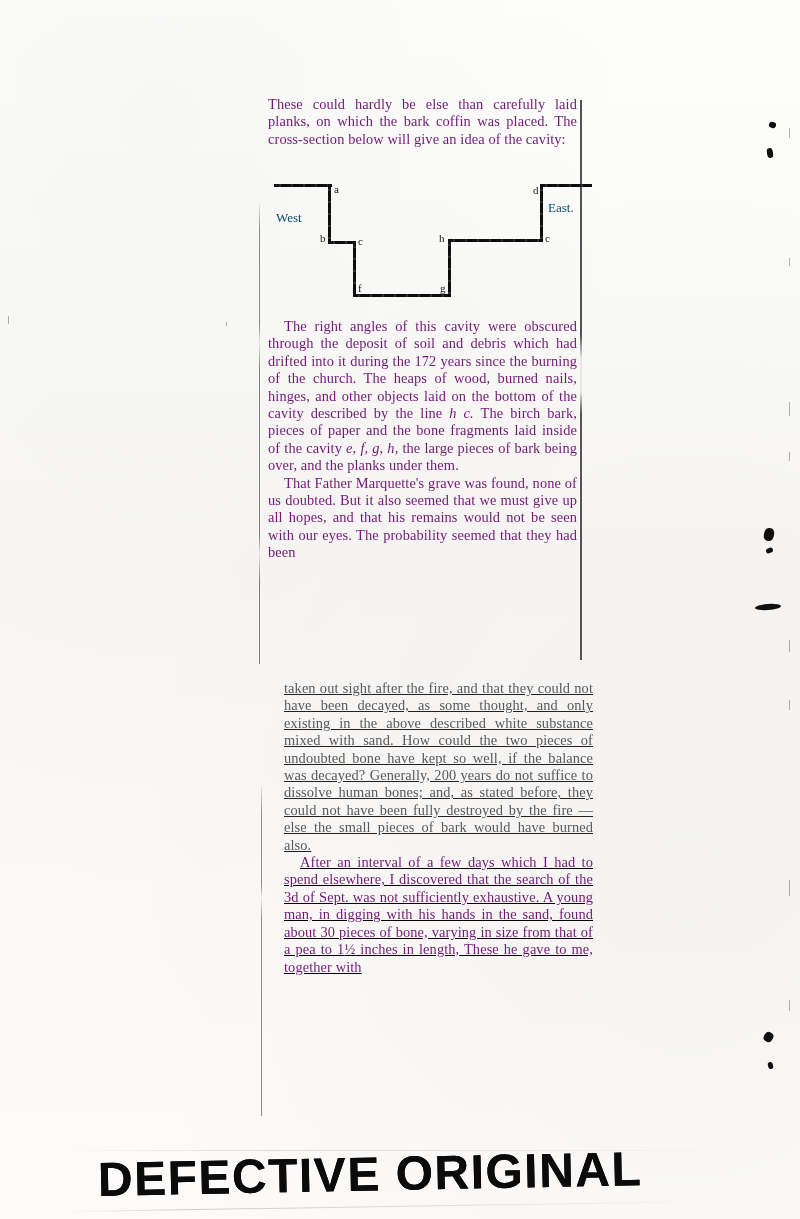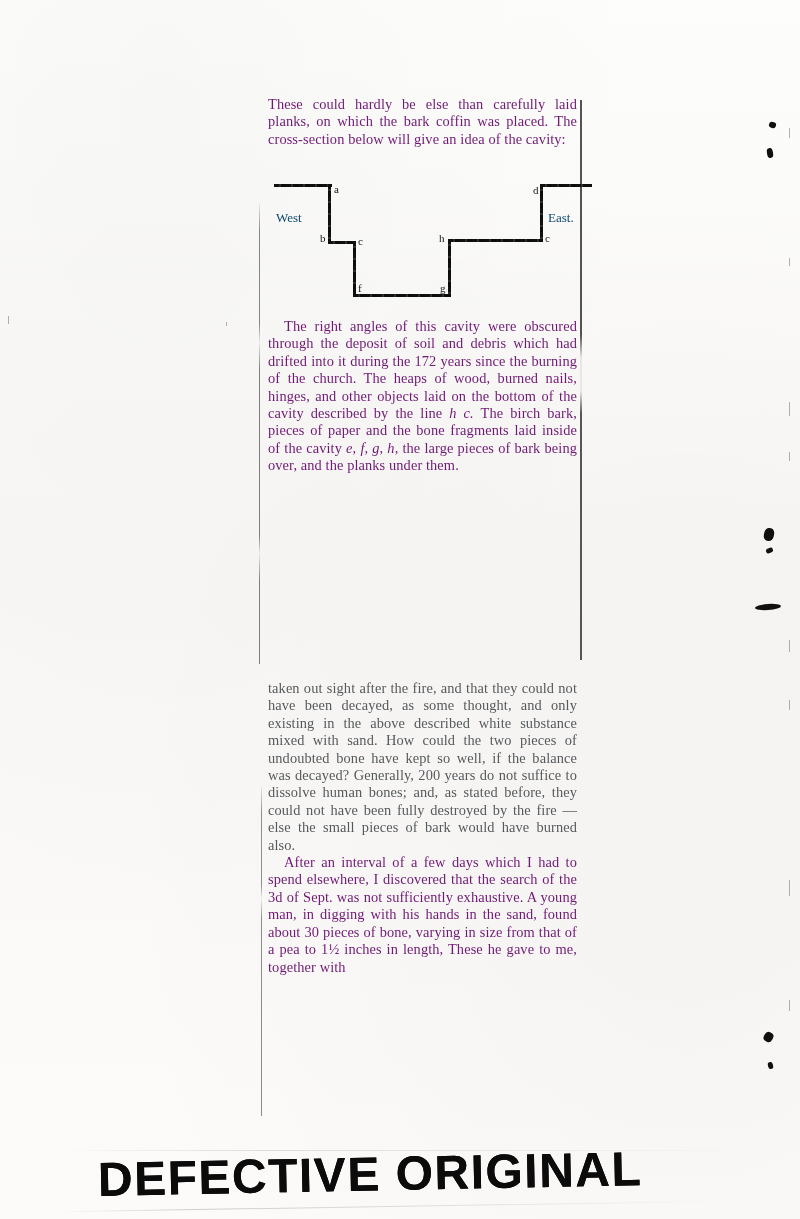--- a/index.html
+++ b/index.html
@@ -58,21 +58,21 @@
     text-justify:inter-word;
     margin:0 0 0 0;
     padding:0 6px 0 10px;
     letter-spacing:.1px;
     -webkit-font-smoothing:none;
   }
   .para.indent{text-indent:16px;}
   .para i{font-style:italic;}
   .block-a{position:absolute;left:0;top:0;width:325px;}
   .block-b{position:absolute;left:0;top:222px;width:325px;}
-  .block-c{position:absolute;left:0;top:584px;width:325px;}
+  .block-c{position:absolute;left:16px;top:584px;width:325px;text-decoration:underline;}
 
   
   .faded1{color:#3c4044;opacity:.86;}
 
   
   .diagram{
     position:absolute;
     left:10px;top:80px;
     width:305px;height:135px;
   }
@@ -168,25 +168,26 @@
     <span class="dlabel" style="left:66px;top:8px;">a</span>
     <span class="dlabel" style="left:52px;top:57px;">b</span>
     <span class="dlabel" style="left:90px;top:60px;">c</span>
     <span class="dlabel" style="left:90px;top:107px;">f</span>
     <span class="dlabel" style="left:172px;top:107px;">g</span>
     <span class="dlabel" style="left:171px;top:57px;">h</span>
     <span class="dlabel" style="left:277px;top:57px;">c</span>
     <span class="dlabel" style="left:265px;top:9px;">d</span>
 
     <span class="dir" style="left:8px;top:34px;">West</span>
-    <span class="dir" style="left:280px;top:34px;">East.</span>
+    <span class="dir" style="left:280px;top:24px;">East.</span>
   </div>
 
   <div class="block-b">
     <p class="para indent"><span>The right angles of this cavity were obscured through the deposit of soil and debris which had drifted into it during the 172  years since the burning of  the church.  The heaps of wood, burned  nails,  hinges,  and other objects laid on  the  bottom of the cavity described by  the  line </span><i>h c.</i><span> The birch bark, pieces  of  paper and the bone fragments laid inside of the cavity </span><i>e, f, g, h,</i><span> the  large  pieces of bark being over, and  the planks under them.</span></p>
+    <p class="para indent">That  Father  Marquette's  grave was found, none of us doubted.   But it also seemed that we  must  give up all hopes, and that his remains would not be  seen  with  our  eyes.   The probability seemed that they had been</p>
   </div>
 
   <div class="block-c">
     <p class="para faded1">taken out  sight  after the fire,   and that they could not have been decayed, as some thought, and only existing in the above described white substance mixed with sand.   How could the  two  pieces of  undoubted  bone have kept so well,  if the balance was decayed?   Generally,  200  years do not suffice to dissolve  human  bones; and, as stated before, they could not have been fully destroyed  by the fire —else the small pieces of bark would have burned also.</p>
     <p class="para indent"><span>After  an  interval of  a few   days which I  had to   spend   elsewhere, I discovered that the search of the 3d of Sept. was not sufficiently exhaustive. A young man, in  digging with  his hands in the  sand, found  about 30 pieces of bone,  varying in size from that of a pea to 1</span><span>½</span><span> inches in length, These he gave to me, together with</span></p>
   </div>
 
 </div>
 
 <div>

